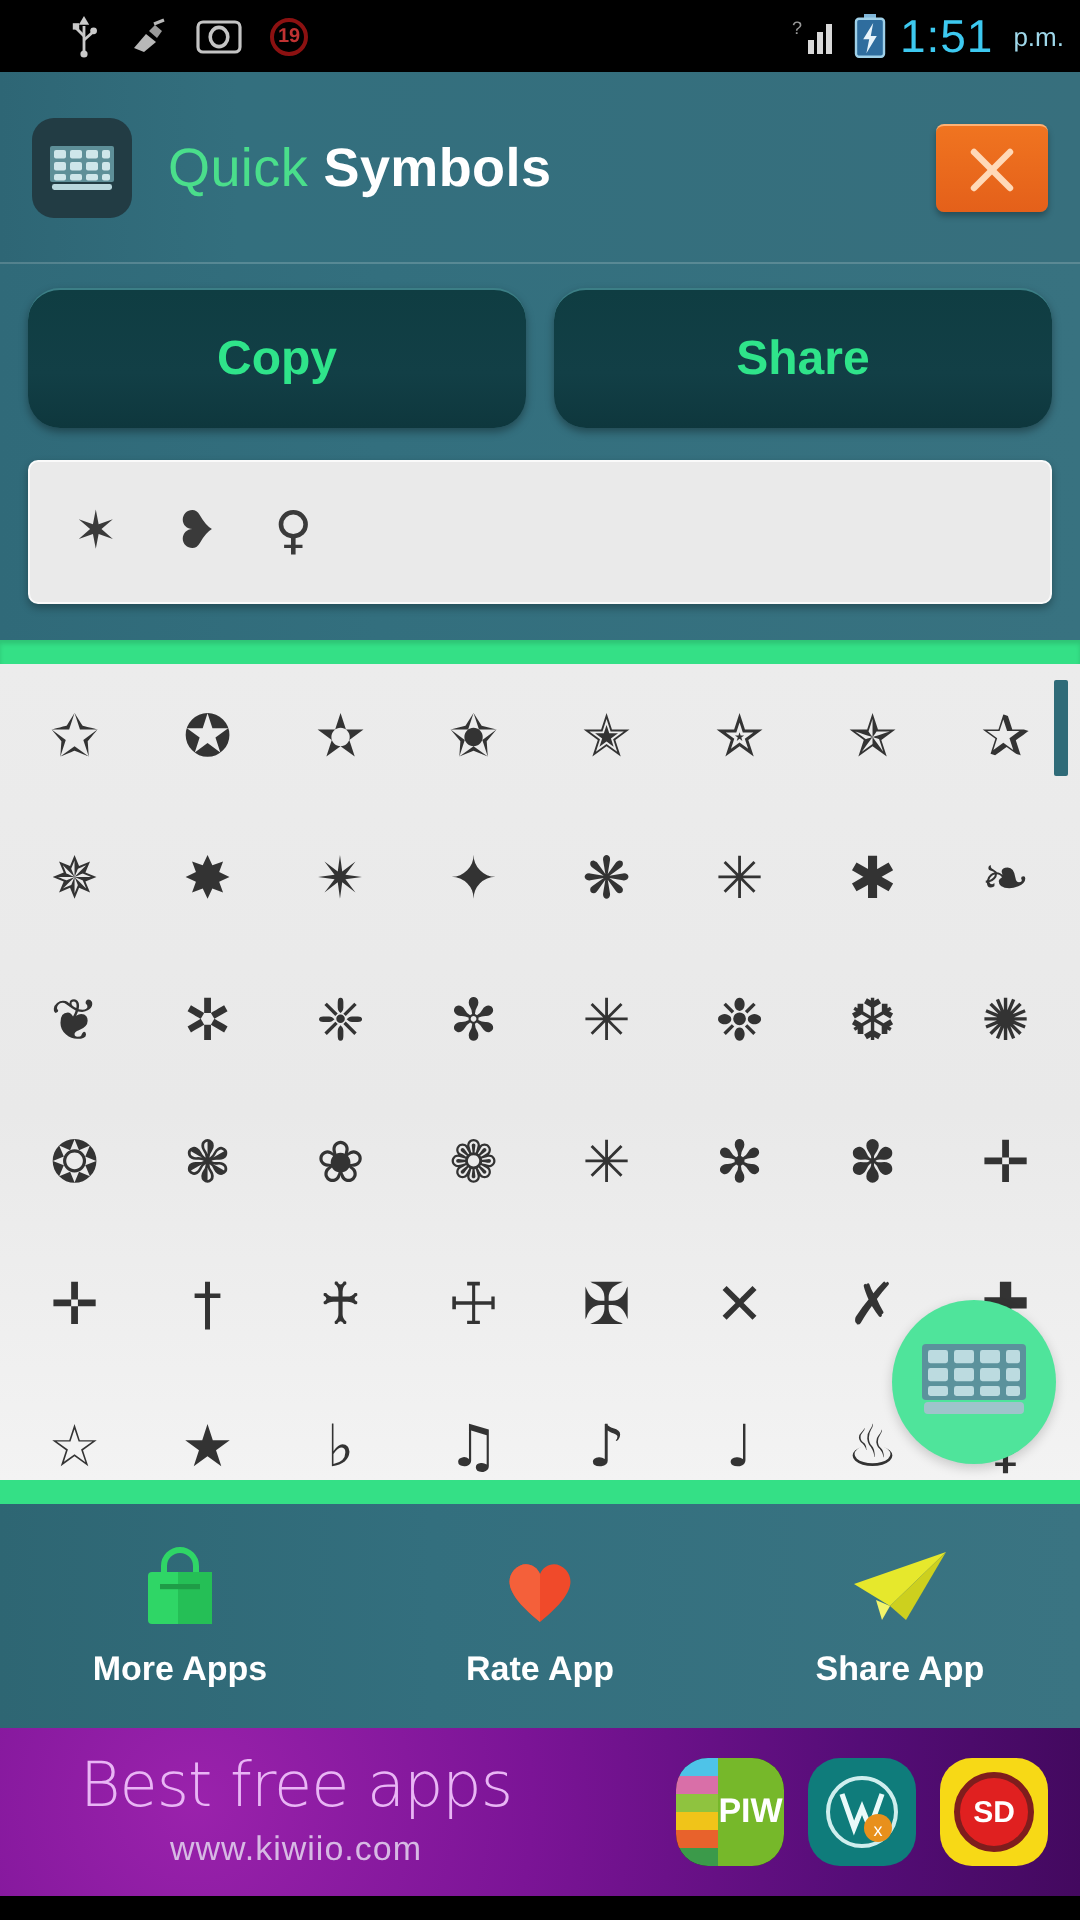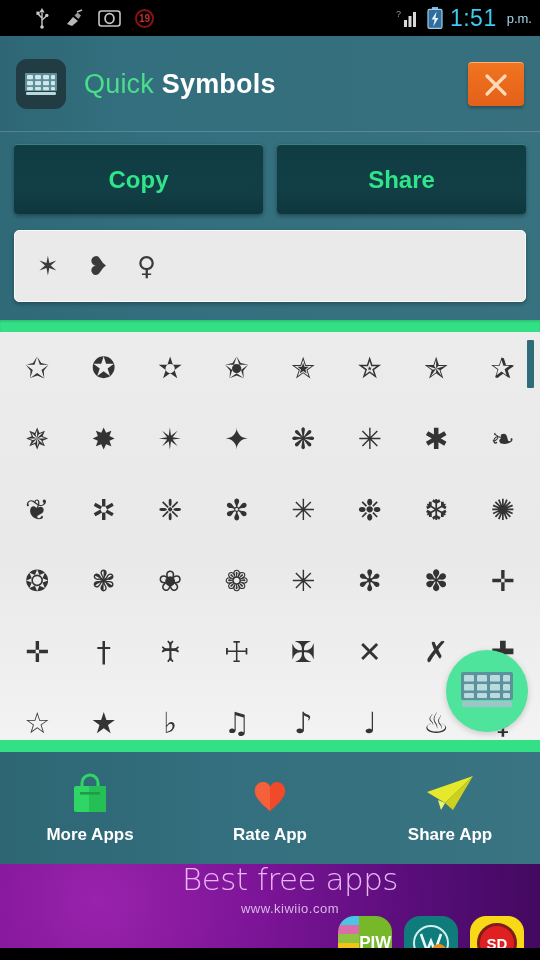--- a/index.html
+++ b/index.html
@@ -52,21 +52,21 @@
     box-shadow: 0 2px 3px rgba(0,0,0,.3);
     display: flex; align-items: center; justify-content: center; cursor: pointer;
   }
   .close-x { width: 26px; height: 26px; }
 
   
   .top-zone { background: linear-gradient(90deg,#306a79 0%, #336f7e 35%, #387280 100%);
     padding: 12px 14px 18px 14px; }
   .btn-row { display: flex; gap: 14px; }
   .tbtn {
-    flex: 1; height: 70px; border-radius: 4px;
+    flex: 1; height: 70px; border-radius: 16px;
     background: linear-gradient(180deg,#0f3d42 0%, #123f46 60%, #0e373d 100%);
     border-top: 1px solid #3c7f86;
     box-shadow: 0 2px 4px rgba(0,0,0,.35);
     color: #2fe48a; font-size: 24px; font-weight: bold;
     display: flex; align-items: center; justify-content: center; cursor: pointer;
   }
   .field {
     margin-top: 16px; height: 72px; border-radius: 5px;
     background: #eaeaea; border: 1px solid #fafafa;
     box-shadow: 0 2px 4px rgba(0,0,0,.3);
@@ -116,28 +116,28 @@
     flex: 1; display: flex; flex-direction: column; align-items: center;
     gap: 9px; cursor: pointer;
   }
   .nav-item .nic { height: 44px; display: flex; align-items: flex-end; }
   .nav-item .nlabel { color: #fff; font-size: 17px; font-weight: bold; }
 
   
   .ad {
     height: 84px; position: relative; overflow: hidden;
     background: radial-gradient(circle at 18% 45%, #9a22ac 0%, #7b1496 38%, #550d77 75%, #43095f 100%);
-    display: flex; align-items: center; flex-direction: column;
+    display: flex; align-items: center;
   }
   .ad-text { margin-left: 40px; }
   .ad-title {
     color: #e9b6f5; font-size: 31px; font-family: "DejaVu Sans", sans-serif;
     font-weight: 300; letter-spacing: -.5px; line-height: 1;
   }
-  .ad-url { color: #d7b9e4; font-size: 13px; text-align: center; margin-top: 6px; letter-spacing: .5px;}
+  .ad-url { color: #d7b9e4; font-size: 17px; text-align: center; margin-top: 6px; letter-spacing: .5px;}
   .ad-icons { margin-left: auto; margin-right: 16px; display: flex; gap: 12px; }
   .adi { width: 54px; height: 54px; border-radius: 16px; overflow: hidden; position: relative; }
   .adi1 { background: #1a1a1a; display: flex; }
   .adi1 .stripes { width: 38%; height: 100%; display: flex; flex-direction: column; }
   .adi1 .stripes i { flex: 1; display: block; }
   .adi1 .pane { flex: 1; background: #76b82a; color: #fff; font-weight: bold;
     font-size: 17px; display: flex; align-items: center; justify-content: center; }
   .adi2 { background: #0f7c7b; display: flex; align-items: center; justify-content: center; }
   .adi3 { background: #f7d916; display: flex; align-items: center; justify-content: center; }
   .sd-b { width: 40px; height: 40px; border-radius: 50%; background: #e02020;

